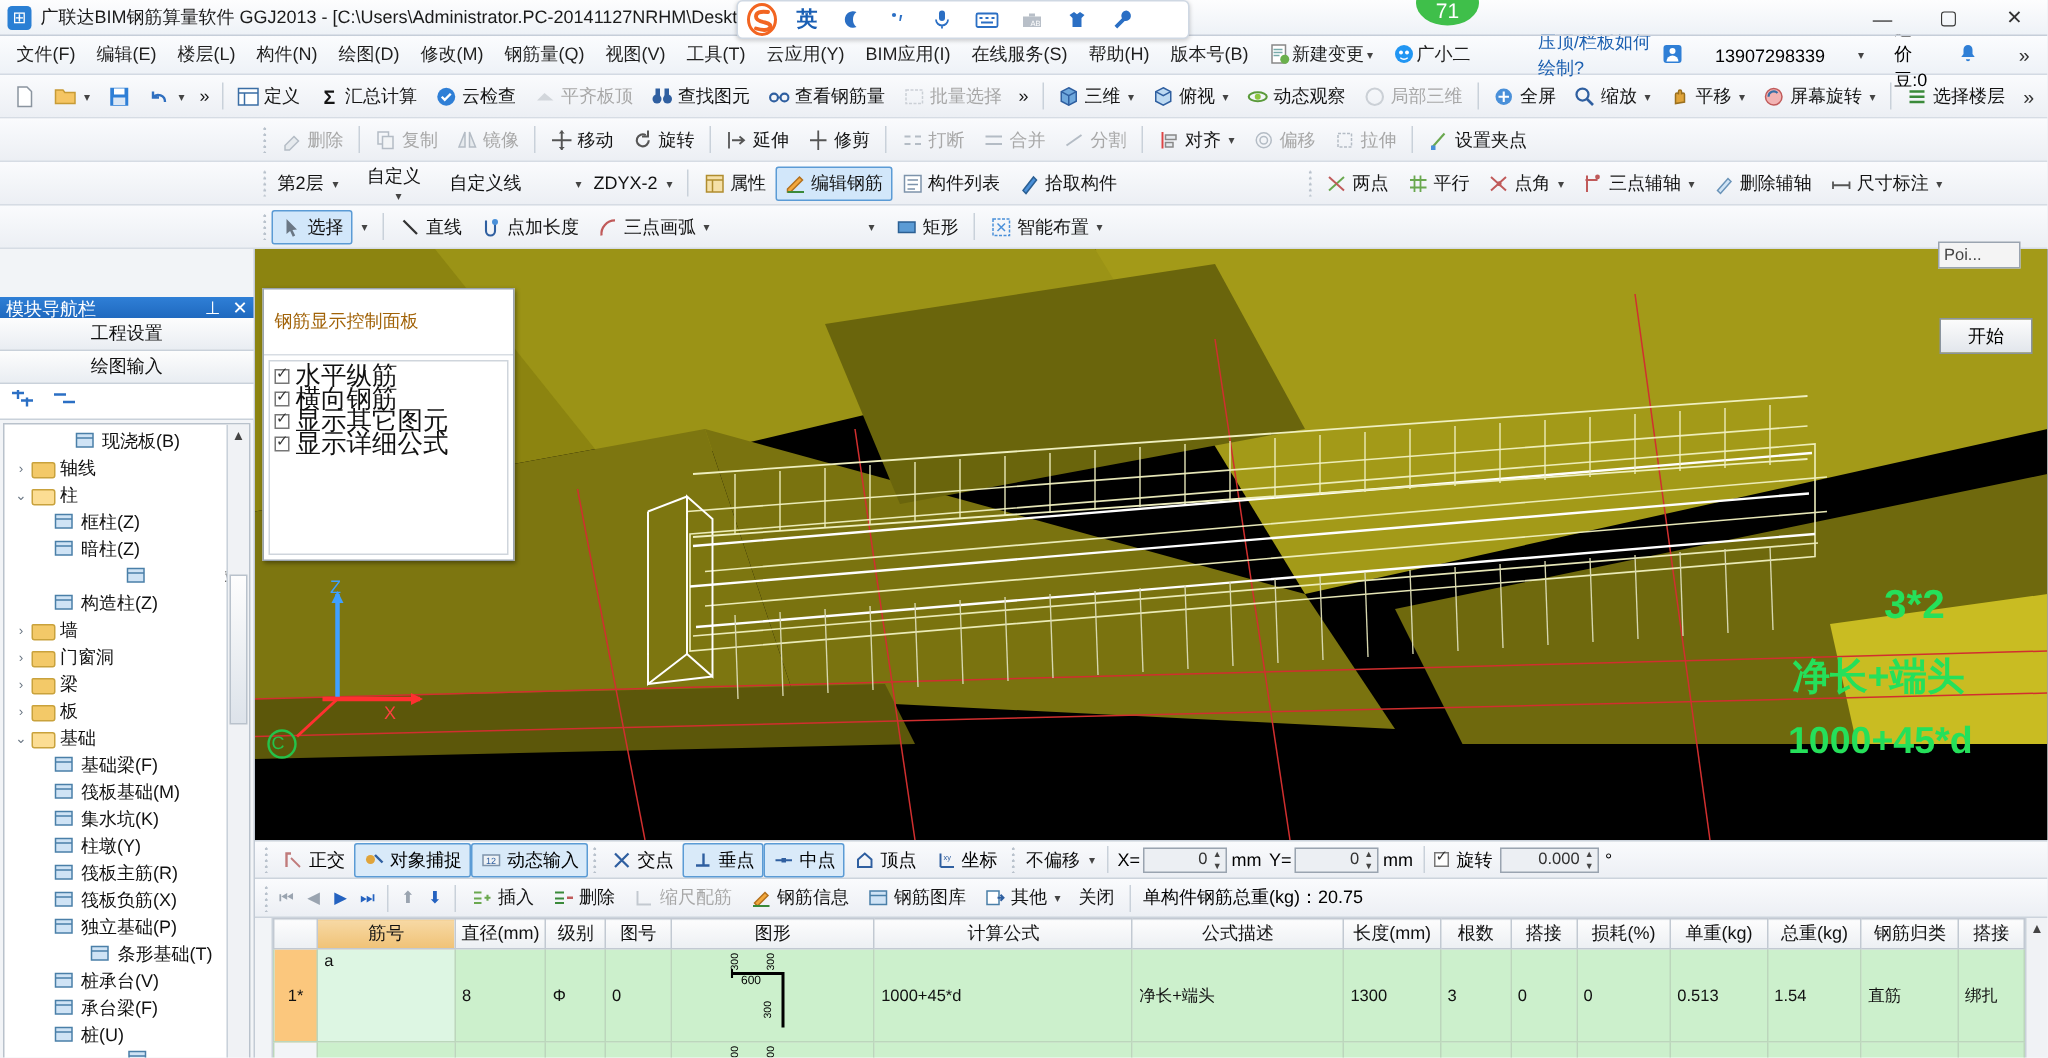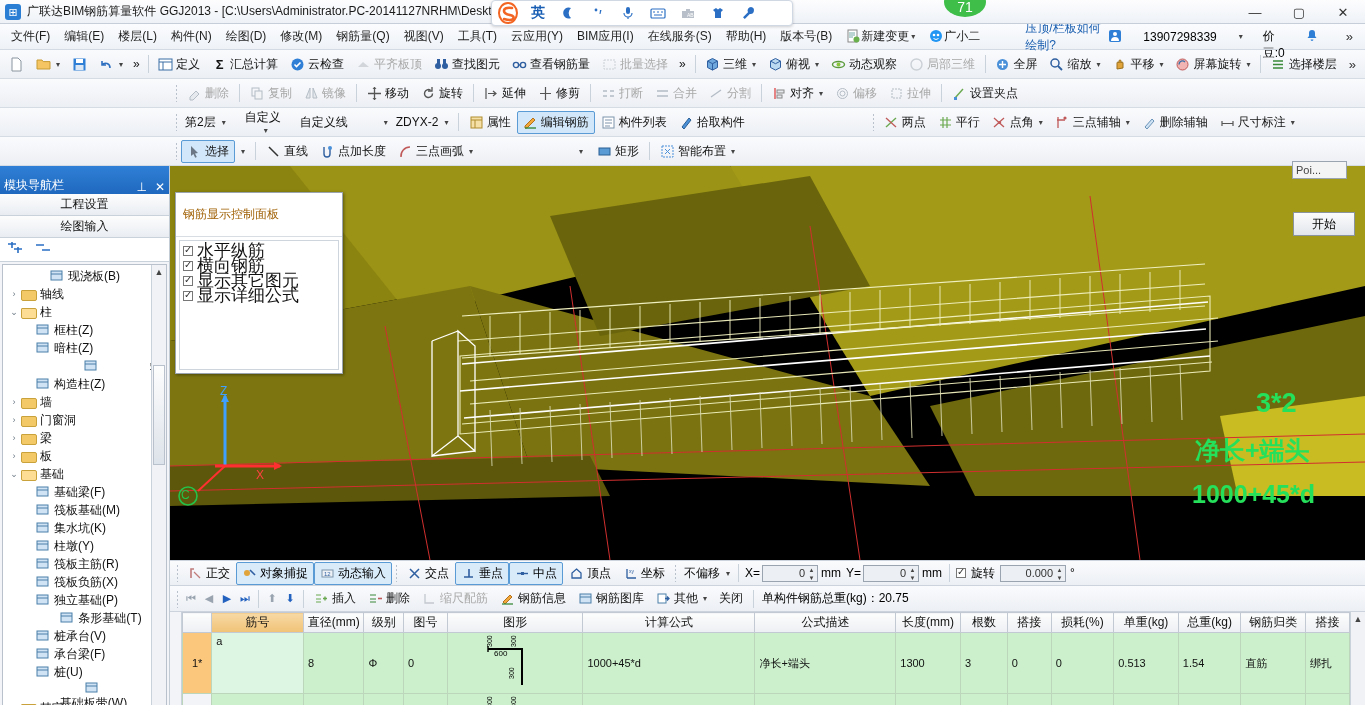--- a/index.html
+++ b/index.html
@@ -56,22 +56,22 @@
   
   .combo { display:flex; align-items:center; font-size:12px; padding:2px 4px; color:#111;}
   .combo .caret { margin-left:6px; }
 
   
   .main { display:flex; height:606px; }
 
   
   .sidebar { width:170px; background:#f2f4f7; border-right:1px solid #c3cbd5;
      display:flex; flex-direction:column; }
-  .sb-head { height:28px; background:linear-gradient(#2f7fd6,#1f69bf); color:#fff;
-     display:flex; align-items:flex-end; padding:0 4px; font-size:12px; }
+  .sb-head { height:14px; background:linear-gradient(#2f7fd6,#1f69bf); color:#fff;
+     display:flex; align-items:flex-start; padding:0 4px; font-size:12px;margin-top:32px; }
   .sb-head .spacer { margin-left:auto; display:flex; gap:8px; }
   .sb-btn-bar { height:22px; background:linear-gradient(#fdfdfd,#e9edf2);
      border-bottom:1px solid #c9d1da; display:flex; align-items:center;
      justify-content:center; font-size:12px; color:#111; }
   .sb-tools { height:24px; background:#fff; border-bottom:1px solid #c9d1da;
      display:flex; align-items:center; padding-left:6px; gap:10px; }
   .tree-wrap { flex:1; background:#fff; border:1px solid #b9c2cc; margin:2px 2px 0 2px;
      overflow:hidden; position:relative; }
   .tree { padding:2px 0 0 0; font-size:12px; }
   .tnode { display:flex; align-items:center; height:18px; padding-left:4px; white-space:nowrap; }

